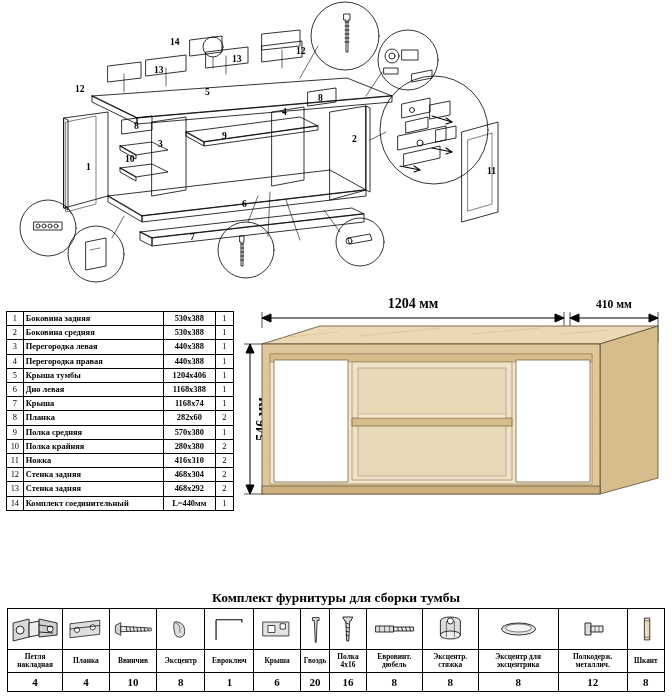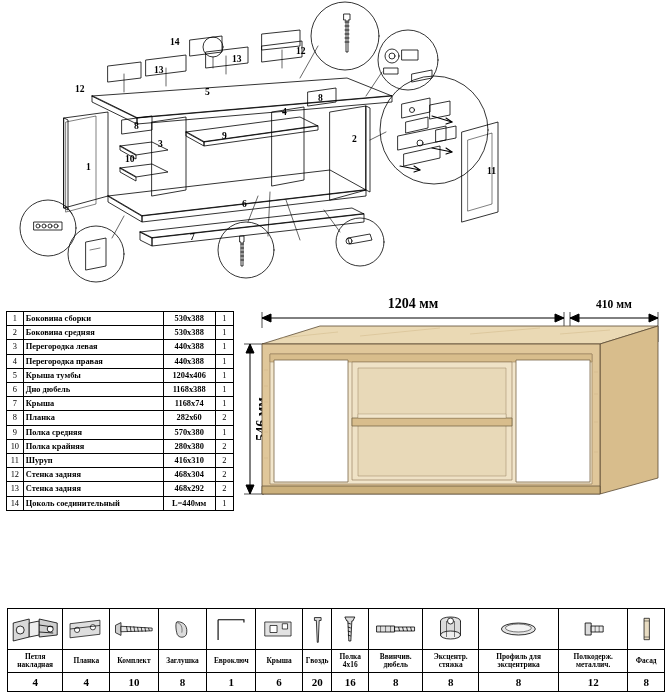--- a/index.html
+++ b/index.html
@@ -296,21 +296,21 @@
       <text x="154" y="73">13</text>
       <text x="232" y="62">13</text>
       <text x="170" y="45">14</text>
     </g>
   </svg>
 
   <table id="parts-table">
     <tbody>
       <tr>
         <td class="num">1</td>
-        <td class="name">Боковина сборки</td>
+        <td class="name">Боковина задняя</td>
         <td class="size">530х388</td>
         <td class="qty">1</td>
       </tr>
       <tr>
         <td class="num">2</td>
         <td class="name">Боковина средняя</td>
         <td class="size">530х388</td>
         <td class="qty">1</td>
       </tr>
       <tr>
@@ -326,21 +326,21 @@
         <td class="qty">1</td>
       </tr>
       <tr>
         <td class="num">5</td>
         <td class="name">Крыша тумбы</td>
         <td class="size">1204х406</td>
         <td class="qty">1</td>
       </tr>
       <tr>
         <td class="num">6</td>
-        <td class="name">Дно дюбель</td>
+        <td class="name">Дно левая</td>
         <td class="size">1168х388</td>
         <td class="qty">1</td>
       </tr>
       <tr>
         <td class="num">7</td>
         <td class="name">Крыша</td>
         <td class="size">1168х74</td>
         <td class="qty">1</td>
       </tr>
       <tr>
@@ -356,39 +356,39 @@
         <td class="qty">1</td>
       </tr>
       <tr>
         <td class="num">10</td>
         <td class="name">Полка крайняя</td>
         <td class="size">280х380</td>
         <td class="qty">2</td>
       </tr>
       <tr>
         <td class="num">11</td>
-        <td class="name">Шуруп</td>
+        <td class="name">Ножка</td>
         <td class="size">416х310</td>
         <td class="qty">2</td>
       </tr>
       <tr>
         <td class="num">12</td>
         <td class="name">Стенка задняя</td>
         <td class="size">468х304</td>
         <td class="qty">2</td>
       </tr>
       <tr>
         <td class="num">13</td>
         <td class="name">Стенка задняя</td>
         <td class="size">468х292</td>
         <td class="qty">2</td>
       </tr>
       <tr>
         <td class="num">14</td>
-        <td class="name">Цоколь соединительный</td>
+        <td class="name">Комплект соединительный</td>
         <td class="size">L=440мм</td>
         <td class="qty">1</td>
       </tr>
     </tbody>
   </table>
 
   <svg id="product" viewBox="0 0 430 240">
 
     <g stroke="#000" stroke-width="1" fill="none">
       <path d="M22 36 L324 36"></path>
@@ -445,20 +445,21 @@
       <g stroke="#cdb384" stroke-width="0.5" opacity="0.9">
         <path d="M24 88 L28 88 M24 104 L28 104 M24 120 L28 120 M24 150 L28 150 M24 176 L28 176"></path>
         <path d="M354 90 L358 90 M354 112 L358 112 M354 140 L358 140 M354 170 L358 170"></path>
       </g>
       <g stroke="#c9ae7c" stroke-width="0.5" opacity="0.8">
         <path d="M40 56 L98 50 M120 54 L200 46 M230 52 L300 46 M320 52 L370 48"></path>
       </g>
     </g>
   </svg>
 
+  <div id="kit-title">Комплект фурнитуры для сборки тумбы</div>
 
   <table id="kit-table">
     <tbody>
       <tr class="pics">
         <td>
           <svg class="kit-pic" viewBox="0 0 52 40">
             <g fill="none" stroke="#000" stroke-width="0.8">
               <path d="M4 14 L20 10 L20 28 L4 32 Z" fill="#d9d9d9"></path>
               <circle cx="11" cy="21" r="4" fill="#f2f2f2"></circle>
               <path d="M20 14 L30 12 L30 26 L20 28 Z" fill="#ededed"></path>
@@ -570,31 +571,31 @@
             <g fill="none" stroke="#000" stroke-width="0.8">
               <path d="M18 8 L24 8 L24 32 L18 32 Z" fill="#e8dcc2"></path>
               <path d="M18 11 L24 11 M18 29 L24 29" stroke-width="0.5"></path>
             </g>
           </svg>
         </td>
       </tr>
       <tr class="labels">
         <td>Петля накладная</td>
         <td>Планка</td>
-        <td>Комплект</td>
-        <td>Заглушка</td>
+        <td>Ввинчив</td>
+        <td>Эксцентр</td>
         <td>Евроключ</td>
         <td>Крыша</td>
         <td>Гвоздь</td>
         <td>Полка 4х16</td>
-        <td>Ввинчив. дюбель</td>
+        <td>Евровинт. дюбель</td>
         <td>Эксцентр. стяжка</td>
-        <td>Профиль для эксцентрика</td>
+        <td>Эксцентр для эксцентрика</td>
         <td>Полкодерж. металлич.</td>
-        <td>Фасад</td>
+        <td>Шкант</td>
       </tr>
       <tr class="counts">
         <td>4</td>
         <td>4</td>
         <td>10</td>
         <td>8</td>
         <td>1</td>
         <td>6</td>
         <td>20</td>
         <td>16</td>

